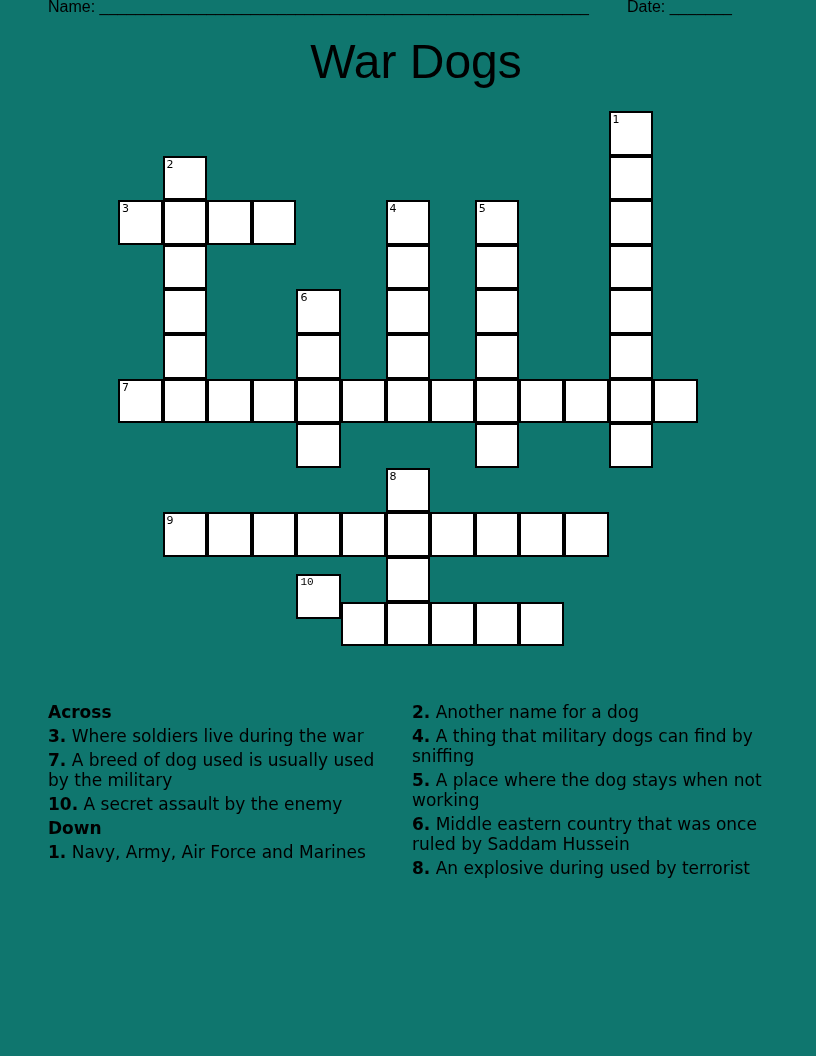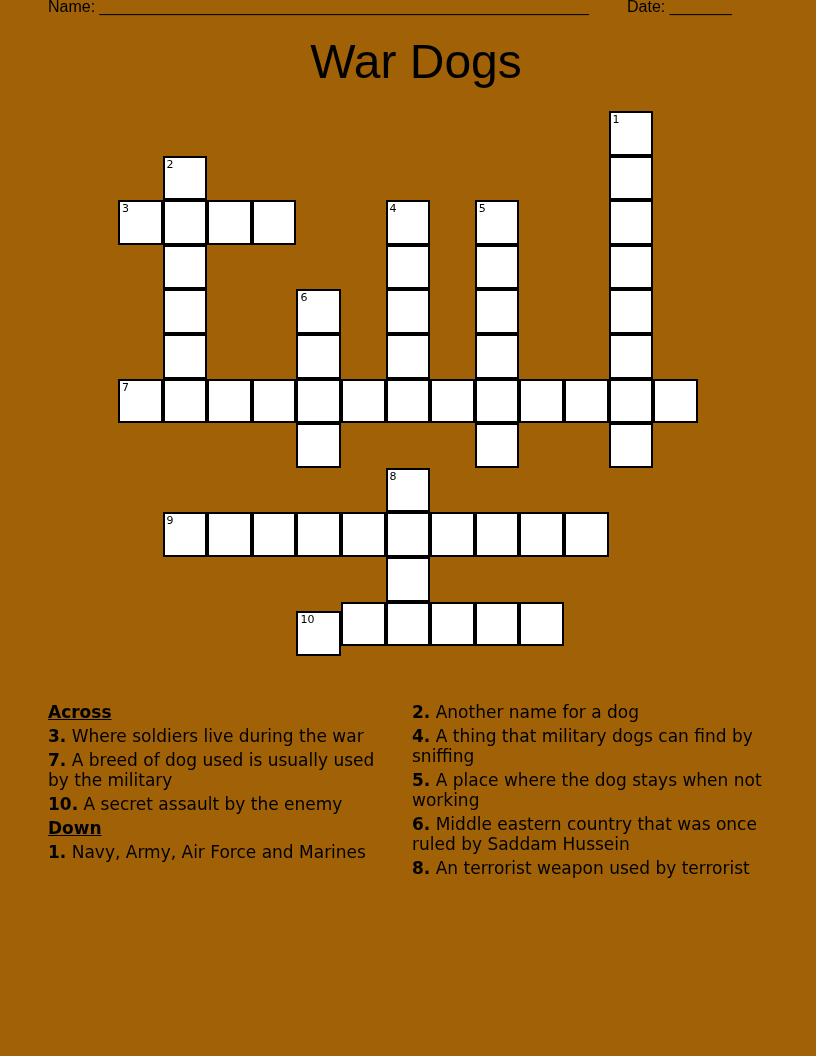--- a/index.html
+++ b/index.html
@@ -1,24 +1,24 @@
 <!DOCTYPE html>
 <html><head>
 <meta charset="utf-8">
 <style>
   body { margin:0; background:#fff; }
-  #page { position:relative; width:816px; height:1056px; background:#a16207; overflow:hidden; font-family:"DejaVu Sans", sans-serif; color:#000; }
+  #page { position:relative; width:816px; height:1056px; background:#0f766e; overflow:hidden; font-family:"DejaVu Sans", sans-serif; color:#000; }
   .hdr { position:absolute; top:-2px; font-family:"Liberation Sans", sans-serif; font-size:16px; }
   #title { position:absolute; top:34px; left:8px; width:816px; text-align:center; font-size:48px; font-family:Liberation Sans, sans-serif; }
   .cell { position:absolute; width:44.6px; height:44.6px; box-sizing:border-box; border:2px solid #000; background:#fff; }
   .num { position:absolute; left:2px; top:0px; font-size:11px; line-height:13px; }
   .clues { position:absolute; font-size:17px; line-height:20px; }
   .clue { margin-bottom:4px; }
   .clue b { font-weight:bold; }
-  .sect { text-decoration:underline; font-weight:bold; margin-bottom:4px; }
+  .sect { font-weight:bold; margin-bottom:4px; }
 </style>
 </head>
 <body>
 
 <div id="page">
   <div class="hdr" style="left:48px;">Name: _______________________________________________________</div>
   <div class="hdr" style="left:627px;">Date: _______</div>
   <div id="title">War Dogs</div>
   <div id="grid">
       <div class="cell" style="left: 608.6px; top: 111px;">
@@ -85,21 +85,21 @@
         <span class="num">9</span>
       </div>
       <div class="cell" style="left: 207.2px; top: 512.4px;"></div>
       <div class="cell" style="left: 251.8px; top: 512.4px;"></div>
       <div class="cell" style="left: 296.4px; top: 512.4px;"></div>
       <div class="cell" style="left: 341px; top: 512.4px;"></div>
       <div class="cell" style="left: 430.2px; top: 512.4px;"></div>
       <div class="cell" style="left: 474.8px; top: 512.4px;"></div>
       <div class="cell" style="left: 519.4px; top: 512.4px;"></div>
       <div class="cell" style="left: 564px; top: 512.4px;"></div>
-      <div class="cell" style="left: 296.4px; top: 611px;">
+      <div class="cell" style="left: 296.4px; top: 574px; font-family: Liberation Mono, monospace;">
         <span class="num">10</span>
       </div>
       <div class="cell" style="left: 341px; top: 601.6px;"></div>
       <div class="cell" style="left: 430.2px; top: 601.6px;"></div>
       <div class="cell" style="left: 474.8px; top: 601.6px;"></div>
       <div class="cell" style="left: 519.4px; top: 601.6px;"></div>
     </div>
 
   <div class="clues" style="left:48px; top:702px; width:340px;">
     <div class="sect">Across</div>
@@ -108,15 +108,15 @@
     <div class="clue"><b>10.</b><span> A secret assault by the enemy</span></div>
     <div class="sect">Down</div>
     <div class="clue"><b>1.</b><span> Navy, Army, Air Force and Marines</span></div>
   </div>
 
   <div class="clues" style="left:412px; top:702px; width:350px;">
     <div class="clue"><b>2.</b><span> Another name for a dog</span></div>
     <div class="clue"><b>4.</b><span> A thing that military dogs can find by sniffing</span></div>
     <div class="clue"><b>5.</b><span> A place where the dog stays when not working</span></div>
     <div class="clue"><b>6.</b><span> Middle eastern country that was once ruled by Saddam Hussein</span></div>
-    <div class="clue"><b>8.</b><span> An terrorist weapon used by terrorist</span></div>
+    <div class="clue"><b>8.</b><span> An explosive during used by terrorist</span></div>
   </div>
 </div>
 
 </body></html>

